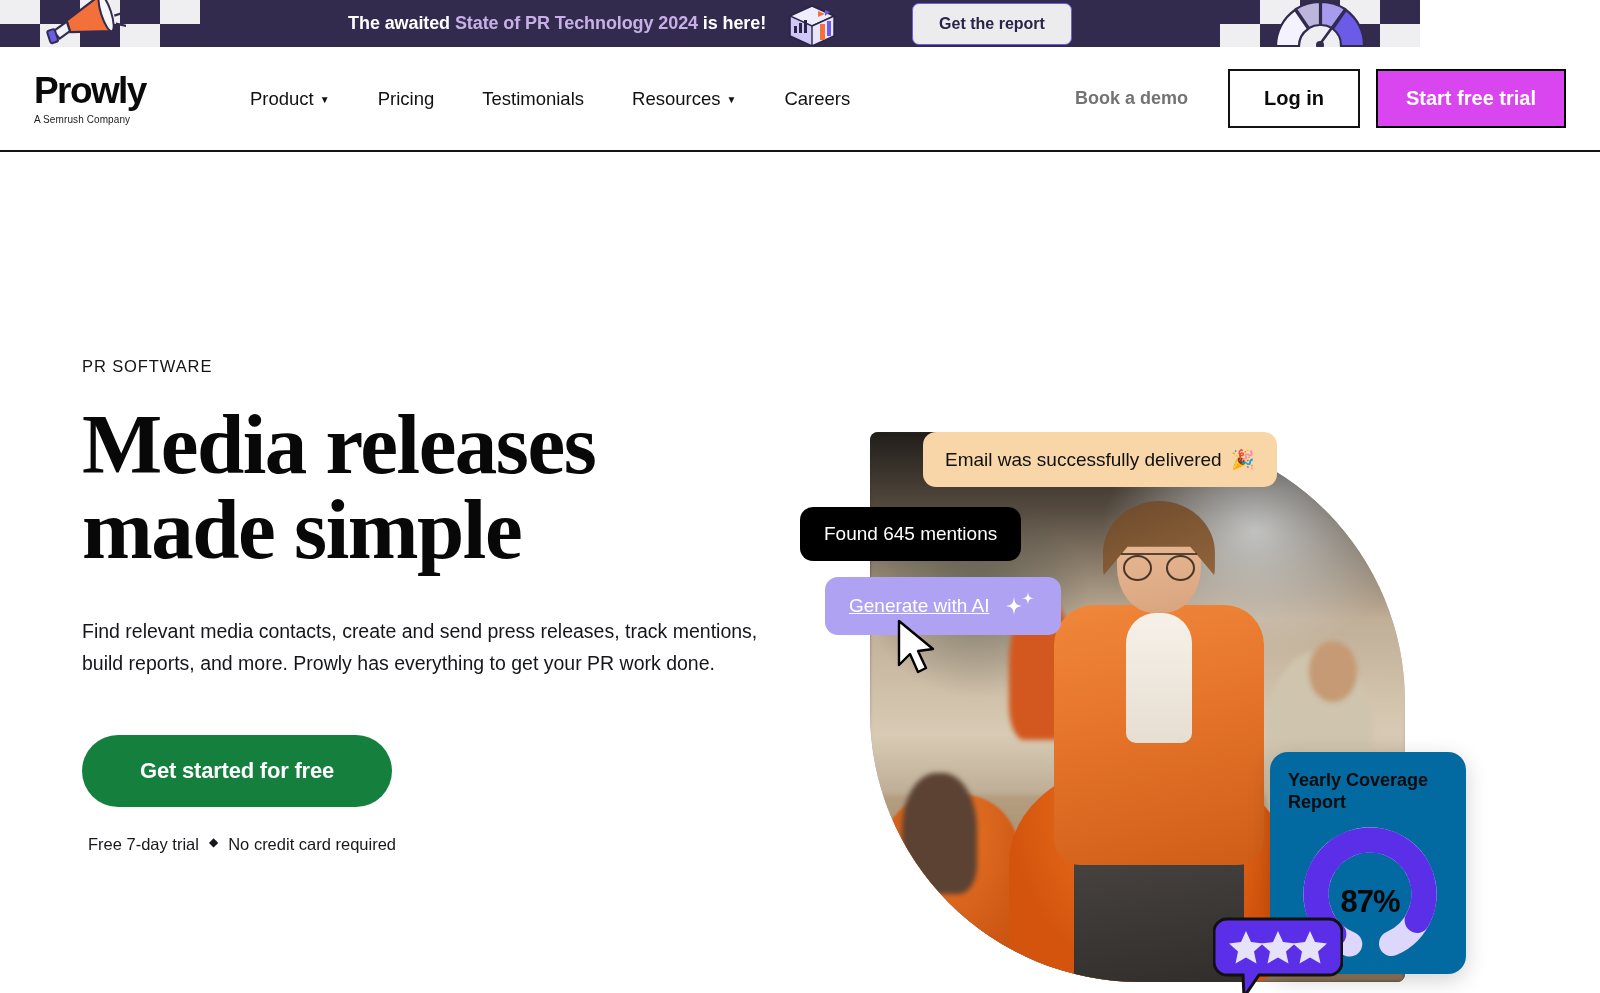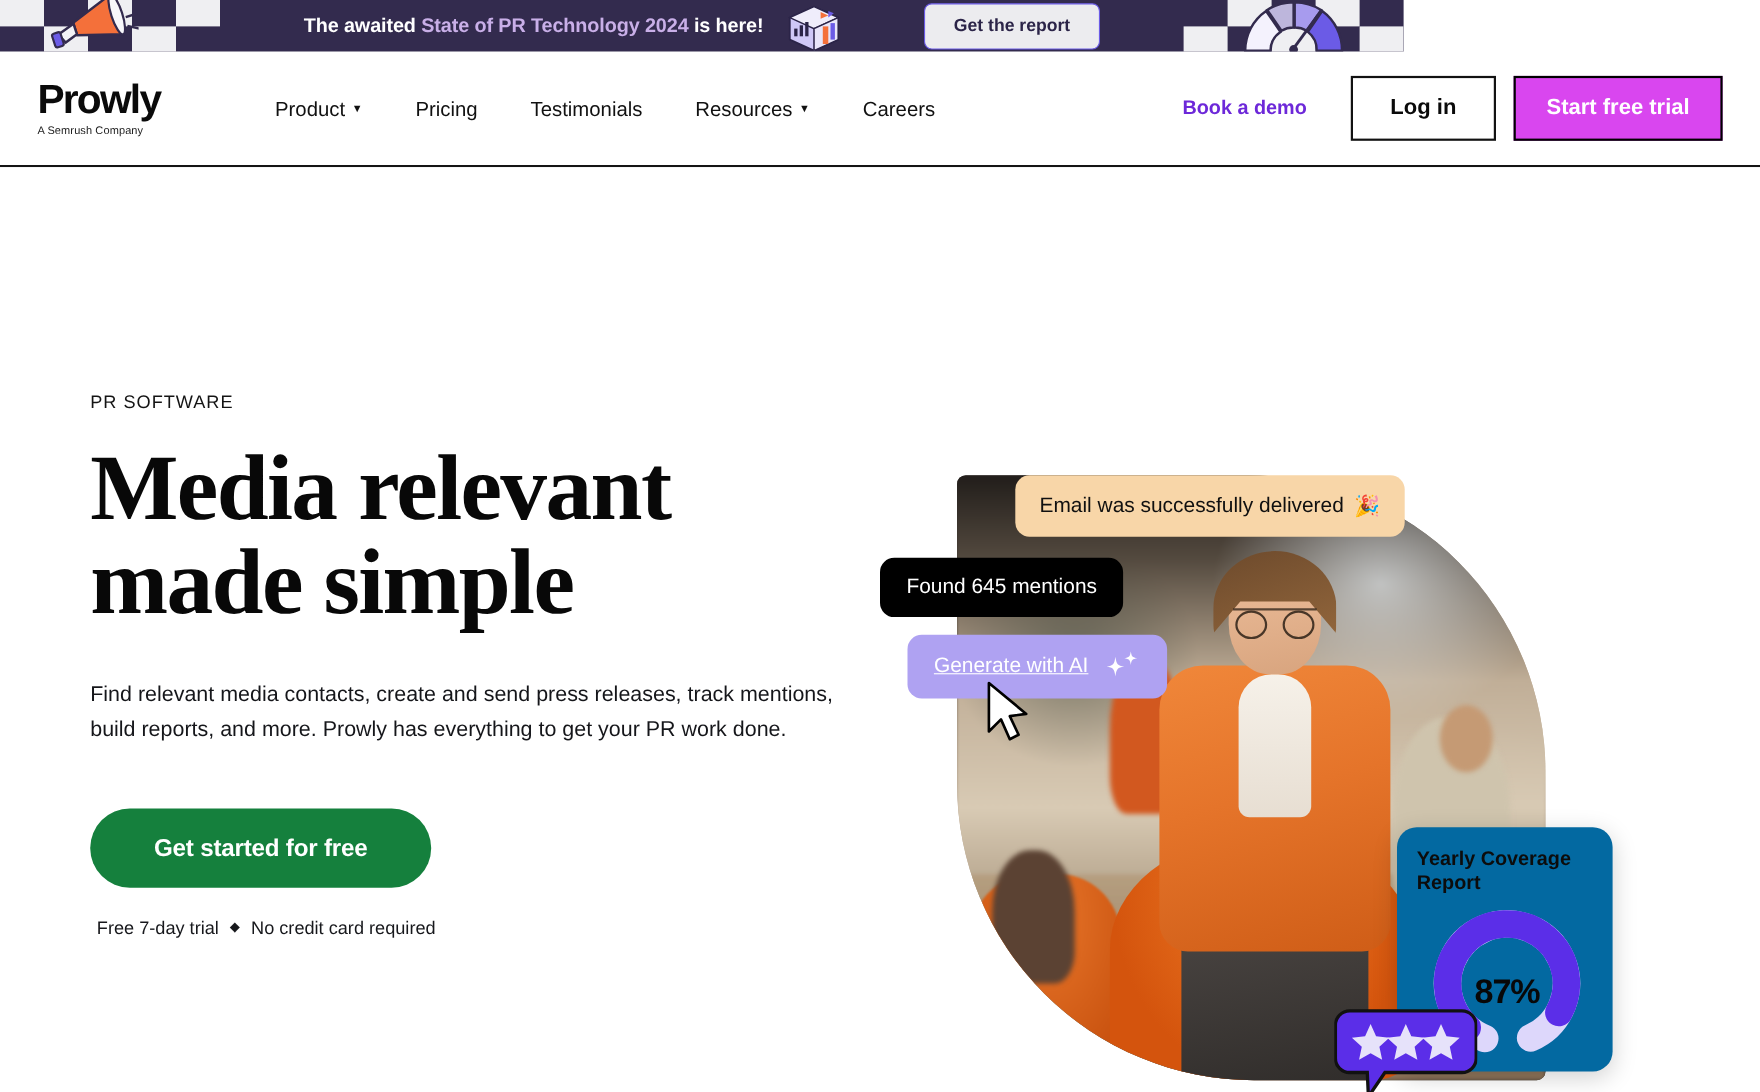--- a/index.html
+++ b/index.html
@@ -6,21 +6,21 @@
   html, body {
     width:1600px; height:993px;
     background:#ffffff;
     font-family:"Liberation Sans", sans-serif;
     overflow:hidden;
   }
 
   
   .promo-banner{
     position:relative;
-    width:1276px; height:47px;
+    width:1420px; height:47px;
     background:#332B4E;
     display:flex; align-items:center; justify-content:center;
     overflow:hidden;
   }
   .promo-inner{
     display:flex; align-items:center; gap:18px;
     position:relative; z-index:3;
   }
   .promo-text{
     font-size:18px; font-weight:bold; color:#ffffff;
@@ -70,21 +70,21 @@
   }
   .main-nav{ display:flex; align-items:center; gap:0; }
   .nav-link{
     font-size:18.5px; color:#111; text-decoration:none;
     padding:0 24px; display:flex; align-items:center; gap:6px;
     white-space:nowrap; cursor:pointer;
   }
   .caret{ font-size:10px; line-height:1; position:relative; top:1px; }
   .header-right{ margin-left:auto; display:flex; align-items:center; gap:0; }
   .book-demo{
-    font-size:18px; font-weight:bold; color:#6d28d9;
+    font-size:18px; font-weight:bold; color:#737373;
     text-decoration:none; margin-right:40px; white-space:nowrap; cursor:pointer;
   }
   .btn-login{
     font-size:20px; font-weight:bold; color:#0A0A0A;
     background:#fff; border:2.5px solid #121212;
     padding:16px 34px; cursor:pointer; white-space:nowrap;
     font-family:"Liberation Sans", sans-serif;
   }
   .btn-trial{
     font-size:20px; font-weight:bold; color:#fff;
@@ -361,21 +361,21 @@
     <button class="btn-login">Log in</button>
     <button class="btn-trial">Start free trial</button>
   </div>
 </header>
 
 <section class="hero">
 
   <div class="hero-left">
     <div class="eyebrow">PR SOFTWARE</div>
     <h1 class="hero-title">
-      <span>Media relevant</span><br>
+      <span>Media releases</span><br>
       <span>made simple</span>
     </h1>
     <p class="hero-sub">Find relevant media contacts, create and send press releases, track mentions, build reports, and more. Prowly has everything to get your PR work done.</p>
     <button class="btn-started">Get started for free</button>
     <div class="hero-note">
       <span>Free 7-day trial</span>
       <span class="dot">◆</span>
       <span>No credit card required</span>
     </div>
   </div>

